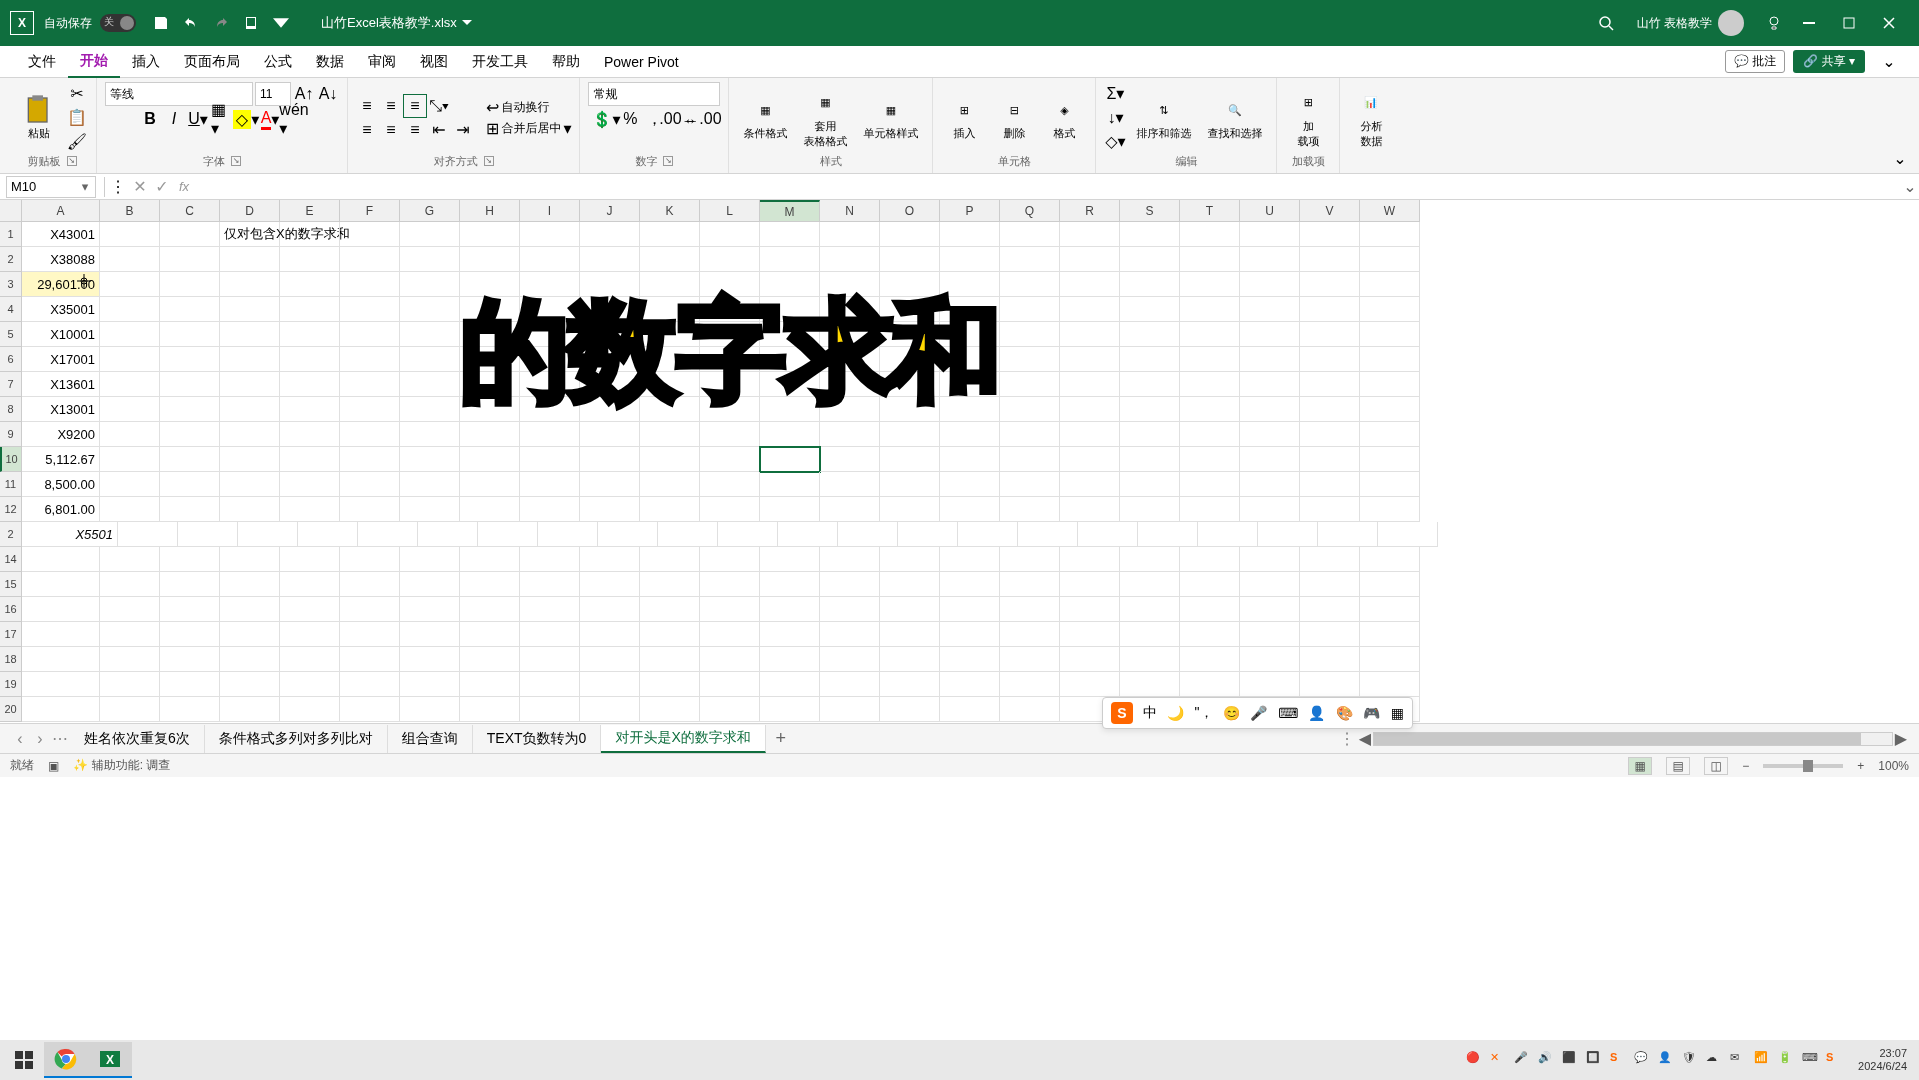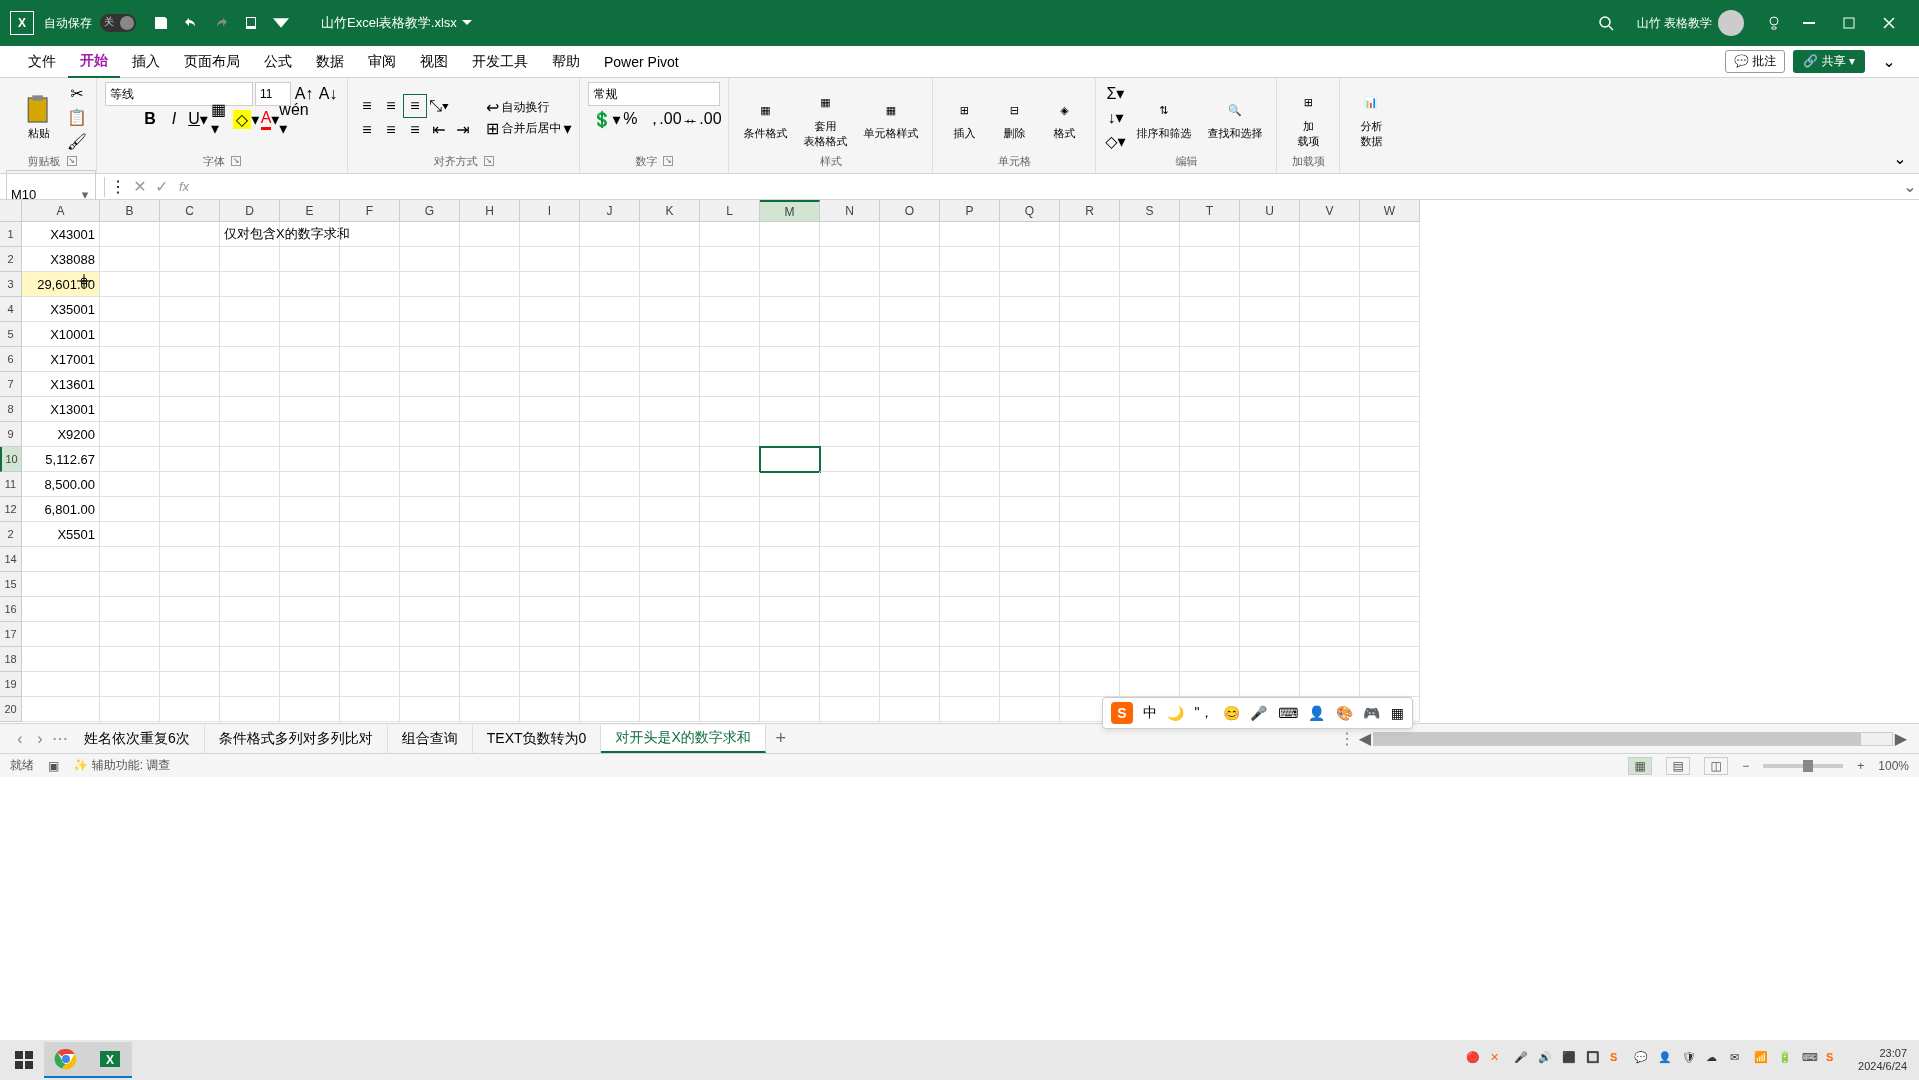--- a/index.html
+++ b/index.html
@@ -42,21 +42,21 @@
 .rbtn.big { min-width: 46px; }
 .mini { width: 22px; height: 22px; display: flex; align-items: center; justify-content: center; cursor: pointer; }
 .col { display: flex; flex-direction: column; gap: 2px; }
 .row { display: flex; gap: 2px; align-items: center; }
 .font-select { width: 148px; height: 24px; border: 1px solid #ccc; background: #fff; font-size: 12px; padding: 0 4px; }
 .size-select { width: 36px; height: 24px; border: 1px solid #ccc; background: #fff; font-size: 12px; padding: 0 4px; }
 .num-select { width: 132px; height: 24px; border: 1px solid #ccc; background: #fff; font-size: 12px; padding: 0 4px; }
 
 
 .formula-bar { height: 26px; display: flex; align-items: center; border-bottom: 1px solid #d4d4d4; background: #fff; }
-.name-box { width: 90px; height: 22px; border: 1px solid #ccc; margin: 0 6px; padding: 16px 4px; font-size: 13px; display: flex; }
+.name-box { width: 90px; height: 22px; border: 1px solid #ccc; margin: 0 6px; padding: 4px 4px; font-size: 13px; display: flex; align-items: center; }
 .name-box .dd { width: 12px; text-align: center; color: #666; cursor: pointer; margin-left: auto; }
 .fb-sep { width: 1px; height: 20px; background: #ccc; margin: 0 2px; }
 .fb-btn { width: 22px; height: 22px; display: flex; align-items: center; justify-content: center; color: #999; cursor: pointer; }
 .fx { font-style: italic; font-size: 13px; }
 .formula-input { flex: 1; height: 22px; padding: 0 6px; }
 .fb-expand { width: 18px; cursor: pointer; color: #666; text-align: center; }
 
 
 .grid-area { display: flex; height: 523px; position: relative; }
 .corner { width: 22px; height: 22px; background: #f0f0f0; border-right: 1px solid #ccc; border-bottom: 1px solid #ccc; position: absolute; top: 0; left: 0; z-index: 2; }
@@ -749,21 +749,21 @@
         <div class="cell" style="width: 60px;"></div>
         <div class="cell" style="width: 60px;"></div>
         <div class="cell" style="width: 60px;"></div>
         <div class="cell" style="width: 60px;"></div>
         <div class="cell" style="width: 60px;"></div>
         <div class="cell" style="width: 60px;"></div>
         <div class="cell" style="width: 60px;"></div>
         <div class="cell" style="width: 60px;"></div>
       </div>
       <div class="cell-row">
-        <div class="cell" style="width: 78px; justify-content: flex-end;">X5501</div>
+        <div class="cell" style="width: 96px; justify-content: flex-end; font-style: italic;">X5501</div>
         <div class="cell" style="width: 60px;"></div>
         <div class="cell" style="width: 60px;"></div>
         <div class="cell" style="width: 60px;"></div>
         <div class="cell" style="width: 60px;"></div>
         <div class="cell" style="width: 60px;"></div>
         <div class="cell" style="width: 60px;"></div>
         <div class="cell" style="width: 60px;"></div>
         <div class="cell" style="width: 60px;"></div>
         <div class="cell" style="width: 60px;"></div>
         <div class="cell" style="width: 60px;"></div>
@@ -959,20 +959,21 @@
 
   <div class="cursor-plus">
     <svg viewBox="0 0 18 18">
         <path stroke="#000" stroke-width="1" d="M9 2v14M2 9h14"></path>
         <circle cx="9" cy="9" r="3" fill="none" stroke="#000"></circle>
       </svg>
   </div>
 </div>
 
 <div class="overlay-text">
+  <div>的数字求和</div>
 </div>
 
 <div class="ime-bar">
   <div class="ime-logo">S</div>
   <span class="ime-item">中</span>
   <span class="ime-item">🌙</span>
   <span class="ime-item">"，</span>
   <span class="ime-item">😊</span>
   <span class="ime-item">🎤</span>
   <span class="ime-item">⌨</span>

